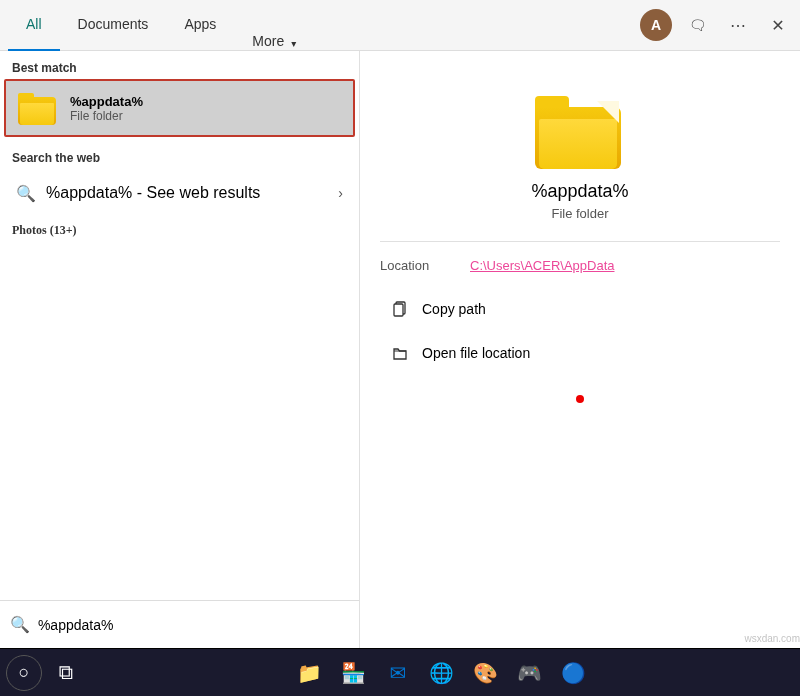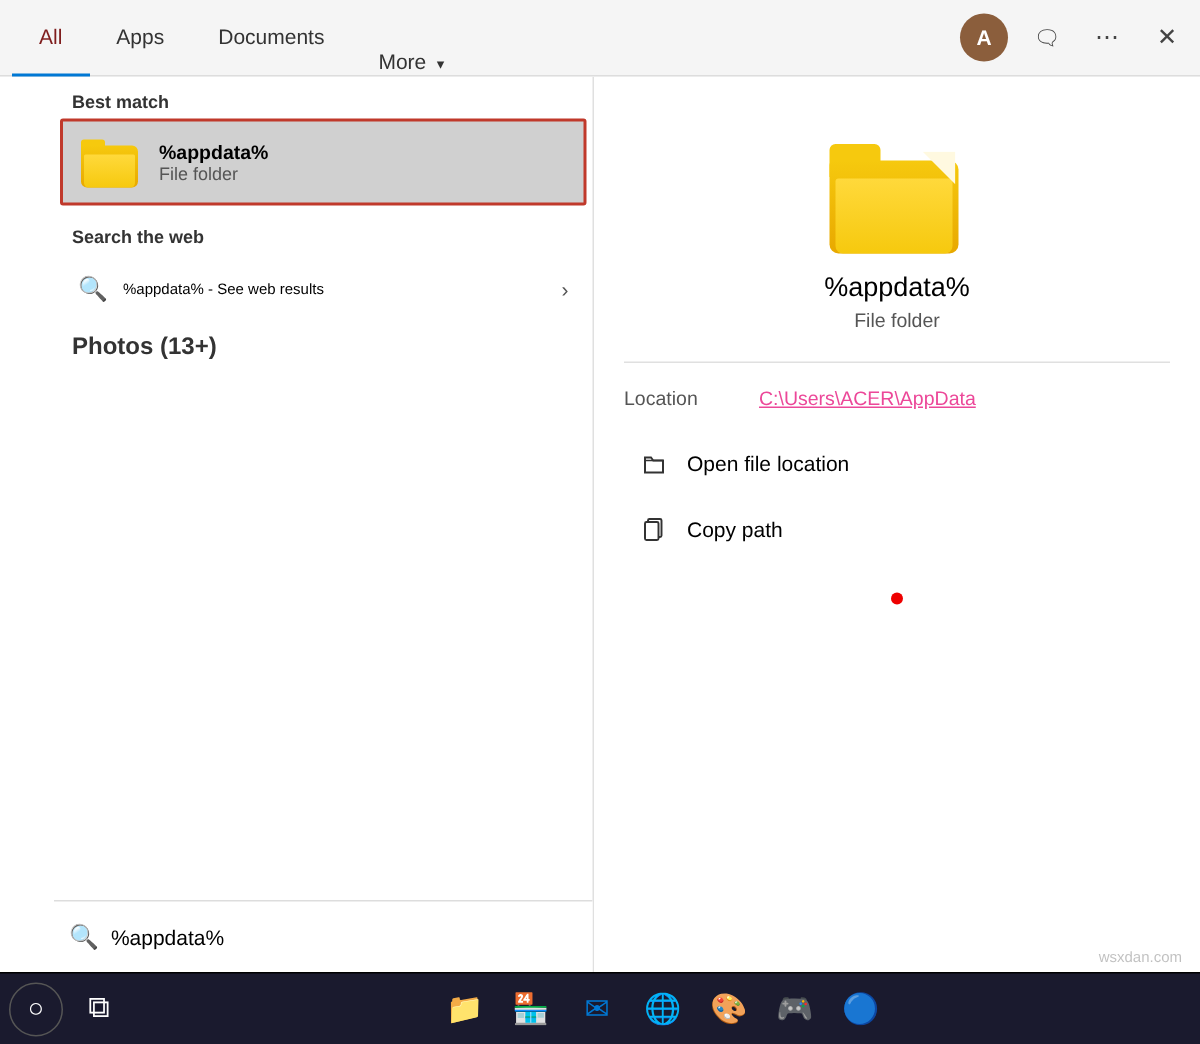--- a/index.html
+++ b/index.html
@@ -38,21 +38,21 @@
       align-items: center;
       font-size: 14px;
       color: #333;
       cursor: pointer;
       border-bottom: 2px solid transparent;
       position: relative;
     }
 
     .nav-tab.active {
       border-bottom: 2px solid #0078d4;
-      color: #7f1d1d;
+      color: #0f766e;
     }
 
     .more-tab {
       display: flex;
       align-items: flex-end;
       gap: 4px;
     }
 
     .nav-right {
       margin-left: auto;
@@ -85,21 +85,20 @@
       color: #444;
       cursor: pointer;
       border-radius: 4px;
     }
 
     
     .main-content {
       display: flex;
       flex: 1;
       overflow: hidden;
-      padding-left: 36px;
     }
 
     
     .left-panel {
       width: 360px;
       border-right: 1px solid #e0e0e0;
       display: flex;
       flex-direction: column;
       background: #ffffff;
       flex-shrink: 0;
@@ -190,35 +189,36 @@
       height: 20px;
       margin-right: 10px;
       color: #555;
       font-size: 16px;
       display: flex;
       align-items: center;
       justify-content: center;
     }
 
     .web-search-text {
-      font-size: 10px;
+      font-size: 16px;
       color: #000;
     }
 
     .arrow-icon {
       margin-left: auto;
       color: #555;
       font-size: 14px;
     }
 
     .photos-label {
-      font-size: 16px;
+      font-size: 12px;
       font-weight: 600;
       color: #333;
       padding: 6px 12px;
+      font-family: Liberation Serif, serif;
     }
 
     .spacer { flex: 1; }
 
     
     .search-bar-container {
       height: 48px;
       border-top: 1px solid #ddd;
       background: #ffffff;
       display: flex;
@@ -442,39 +442,39 @@
       color: #f6c90e;
     }
 
     .tb-edge {
       color: #0078d4;
     }
 
     .watermark {
       position: absolute;
       bottom: 52px;
-      right: 12px;
+      right: 0;
       font-size: 10px;
       color: rgba(0,0,0,0.25);
     }
   </style>
 </head>
 <body>
 
 <div class="search-window">
 
   <div class="top-nav">
     <div class="nav-tab active">
       <span>All</span>
     </div>
     <div class="nav-tab">
+      <span>Documents</span>
+    </div>
+    <div class="nav-tab">
       <span>Apps</span>
-    </div>
-    <div class="nav-tab">
-      <span>Documents</span>
     </div>
     <div class="nav-tab more-tab">
       <span>More</span>
       <span style="font-size:10px; margin-left:3px;">▾</span>
     </div>
     <div class="nav-right">
       <div class="avatar-circle">
         <span>A</span>
       </div>
       <div class="nav-icon-btn">
@@ -545,36 +545,36 @@
           <span class="detail-row-label">Location</span>
           <span class="detail-row-value">C:\Users\ACER\AppData</span>
         </div>
 
         <div class="action-list">
 
 
           <div class="action-item">
             <div class="action-icon">
               <svg width="18" height="18" viewBox="0 0 18 18" fill="none" xmlns="http://www.w3.org/2000/svg">
+                <rect x="5" y="2" width="9" height="12" rx="1" stroke="#333" stroke-width="1.3" fill="none"></rect>
+                <rect x="3" y="4" width="9" height="12" rx="1" stroke="#333" stroke-width="1.3" fill="white"></rect>
+              </svg>
+            </div>
+            <span class="action-label">Copy path</span>
+          </div>
+
+          <div class="action-item">
+            <div class="action-icon">
+              <svg width="18" height="18" viewBox="0 0 18 18" fill="none" xmlns="http://www.w3.org/2000/svg">
                 <path d="M3 5h4l1.5 2H15v8H3z" stroke="#333" stroke-width="1.3" fill="none"></path>
                 <path d="M3 7h12" stroke="#333" stroke-width="1"></path>
               </svg>
             </div>
             <span class="action-label">Open file location</span>
           </div>
-
-          <div class="action-item">
-            <div class="action-icon">
-              <svg width="18" height="18" viewBox="0 0 18 18" fill="none" xmlns="http://www.w3.org/2000/svg">
-                <rect x="5" y="2" width="9" height="12" rx="1" stroke="#333" stroke-width="1.3" fill="none"></rect>
-                <rect x="3" y="4" width="9" height="12" rx="1" stroke="#333" stroke-width="1.3" fill="white"></rect>
-              </svg>
-            </div>
-            <span class="action-label">Copy path</span>
-          </div>
         </div>
 
         <div class="red-dot"></div>
 
       </div>
     </div>
   </div>
 
   <div class="taskbar">
     <div class="taskbar-left">

